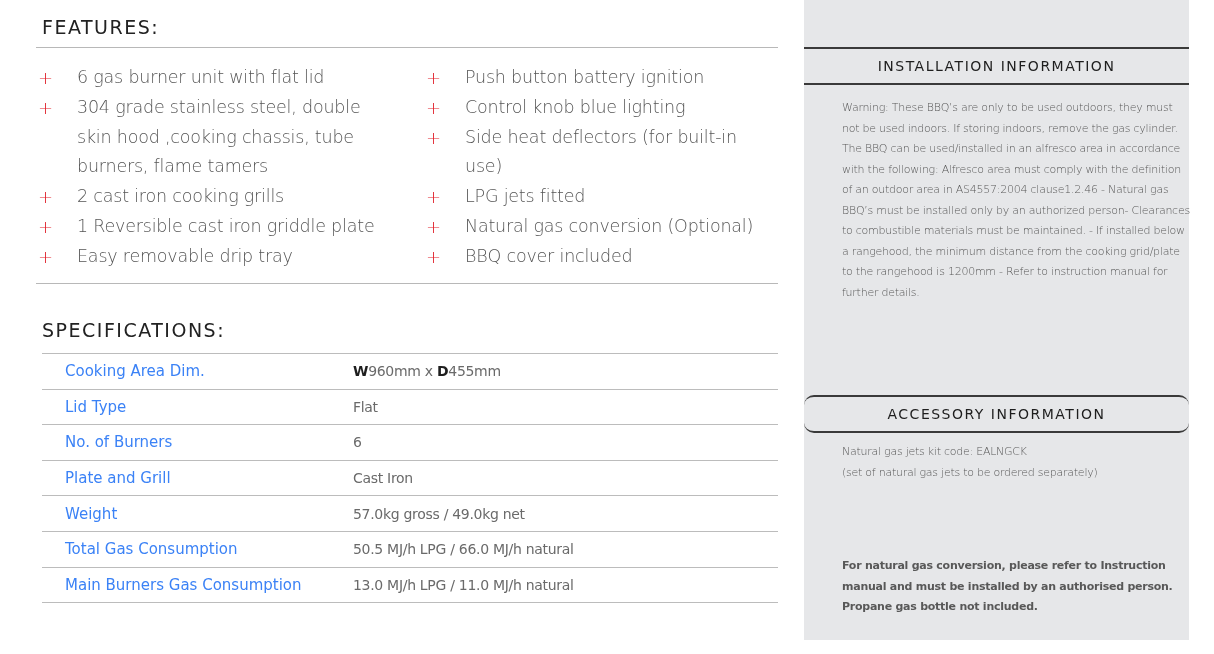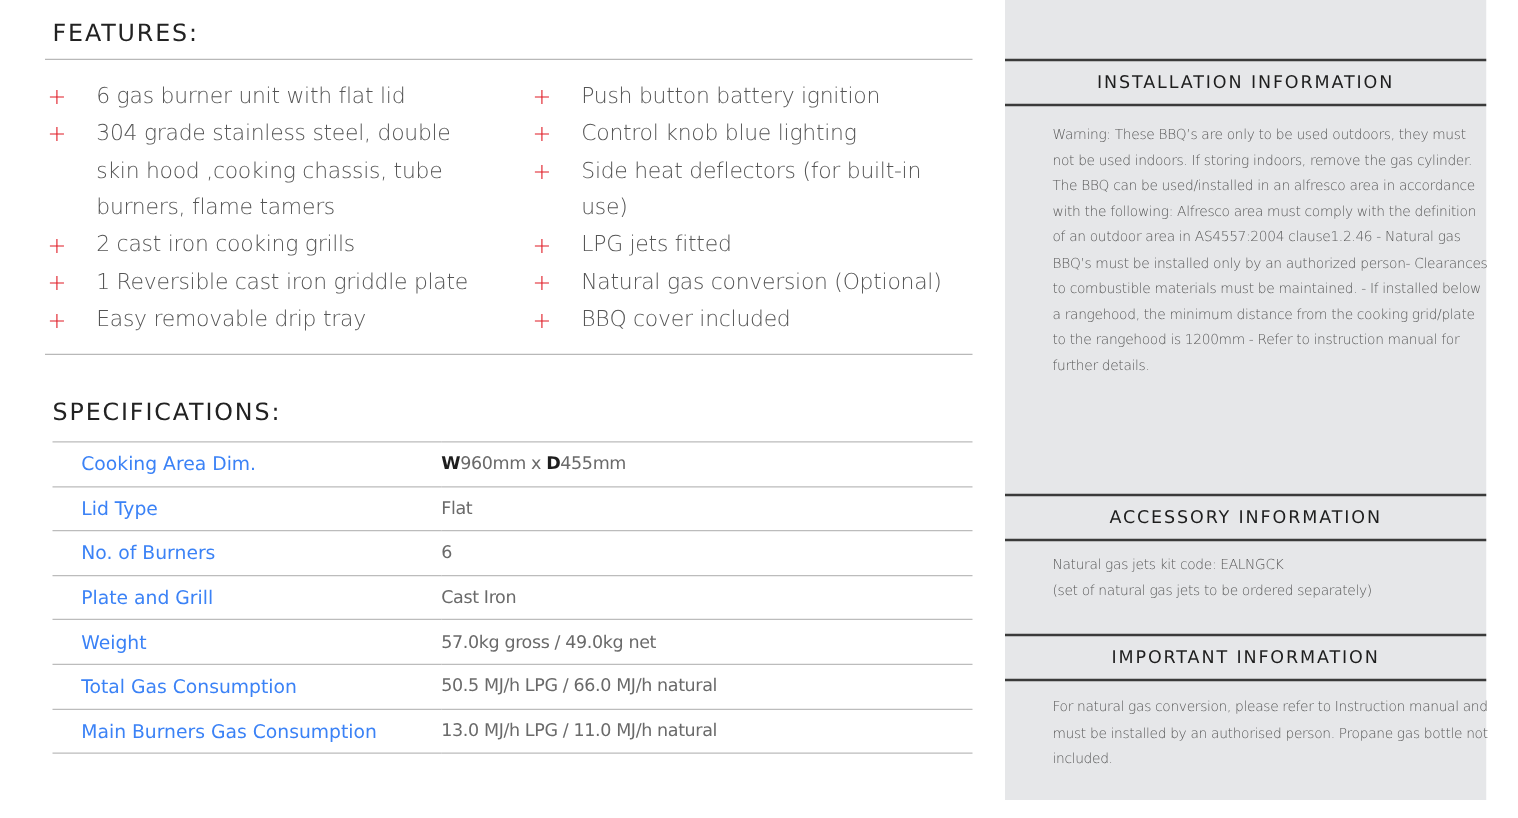--- a/index.html
+++ b/index.html
@@ -85,21 +85,20 @@
           <td class="v">13.0 MJ/h LPG / 11.0 MJ/h natural</td>
         </tr>
       </tbody>
     </table>
 </div>
 
 <div class="panel">
   <div class="ph" style="top:47px;">INSTALLATION INFORMATION</div>
   <div class="pt" style="top:98px;">Warning: These BBQ’s are only to be used outdoors, they must not be used indoors. If storing indoors, remove the gas cylinder. The BBQ can be used/installed in an alfresco area in accordance with the following: Alfresco area must comply with the definition of an outdoor area in AS4557:2004 clause1.2.46 - Natural gas BBQ’s must be installed only by an authorized person- Clearances to combustible materials must be maintained. - If installed below a rangehood, the minimum distance from the cooking grid/plate to the rangehood is 1200mm - Refer to instruction manual for further details.</div>
 
-  <div class="ph" style="top:395px;">ACCESSORY INFORMATION</div>
+  <div class="ph" style="top:395px;border-radius:10px;">ACCESSORY INFORMATION</div>
   <div class="pt" style="top:442px; width:360px;">
     <div>Natural gas jets kit code: EALNGCK</div>
     <div>(set of natural gas jets to be ordered separately)</div>
   </div>
 
-  <div class="ph" style="top:507px;">IMPORTANT INFORMATION</div>
-  <div class="pt" style="top:556px; width:355px;">For natural gas conversion, please refer to Instruction manual and must be installed by an authorised person. Propane gas bottle not included.</div>
+  <div class="pt" style="top:556px; width:355px;font-weight:bold;">For natural gas conversion, please refer to Instruction manual and must be installed by an authorised person. Propane gas bottle not included.</div>
 </div>
 
 </body></html>

